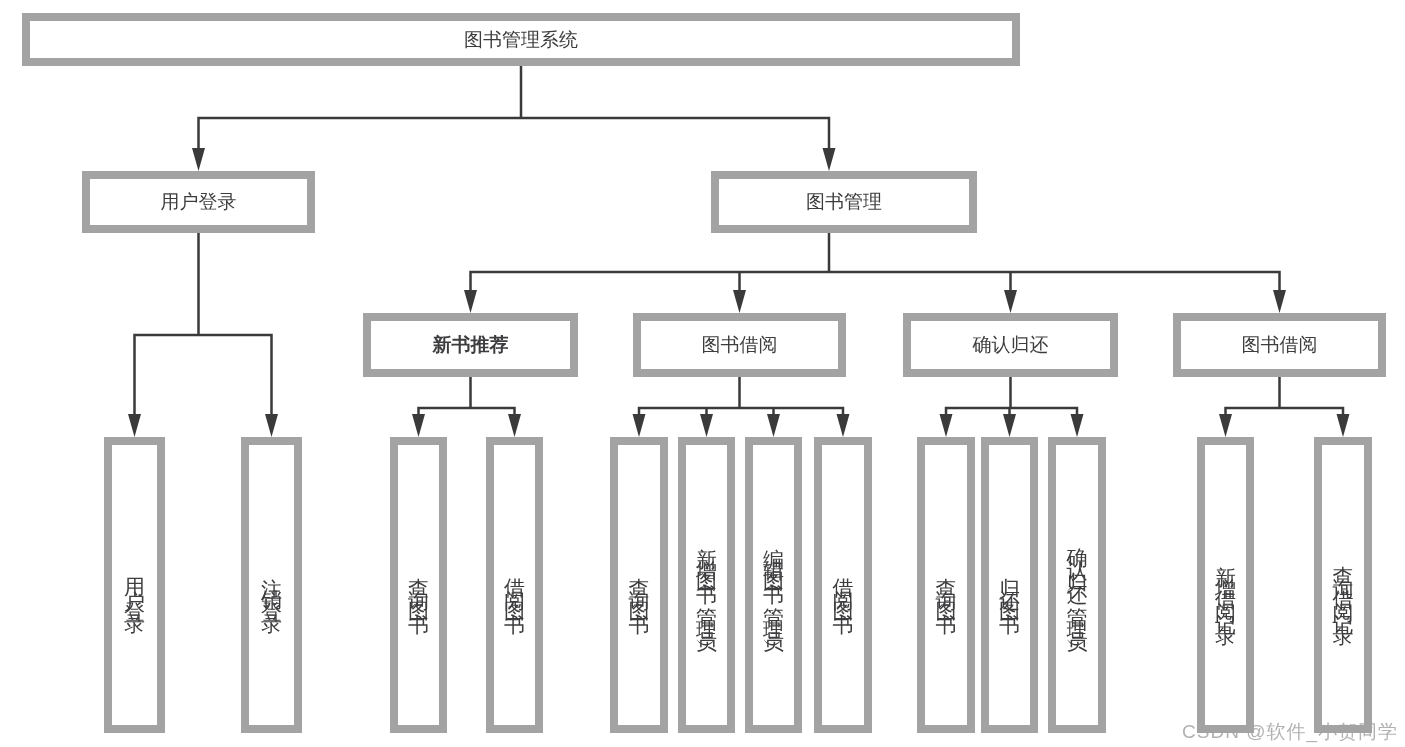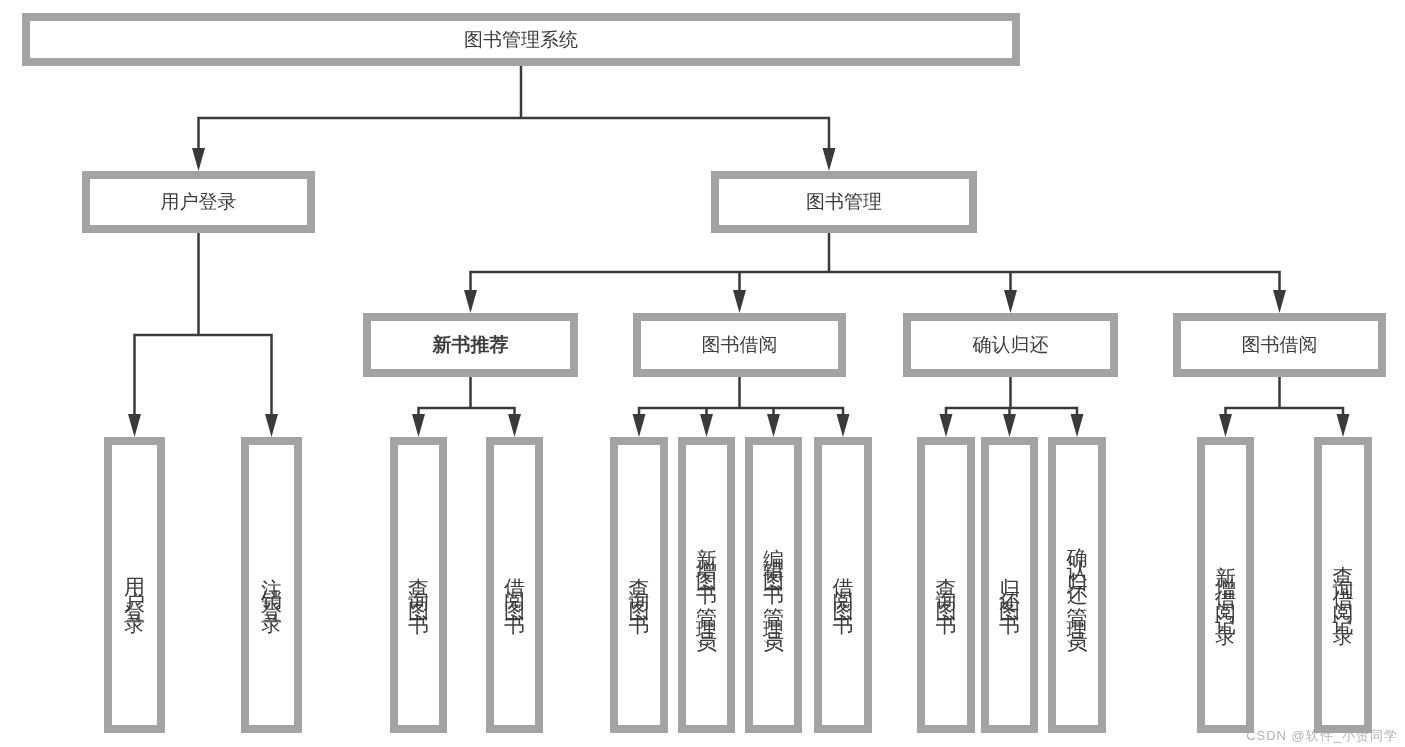--- a/index.html
+++ b/index.html
@@ -24,21 +24,21 @@
     writing-mode:vertical-rl;
     text-orientation:mixed;
     font-size:21px;
     letter-spacing:12px;
     white-space:nowrap;
     color:#3d3d3f;
   }
   #watermark{
     position:absolute;
     right:7px;bottom:2px;
-    font-size:13px;
+    font-size:19px;
     color:#b2b2b2;
     letter-spacing:1px;
     mix-blend-mode:darken;
     white-space:nowrap;
   }
 </style>
 </head>
 <body>
 
 <div id="canvas">

